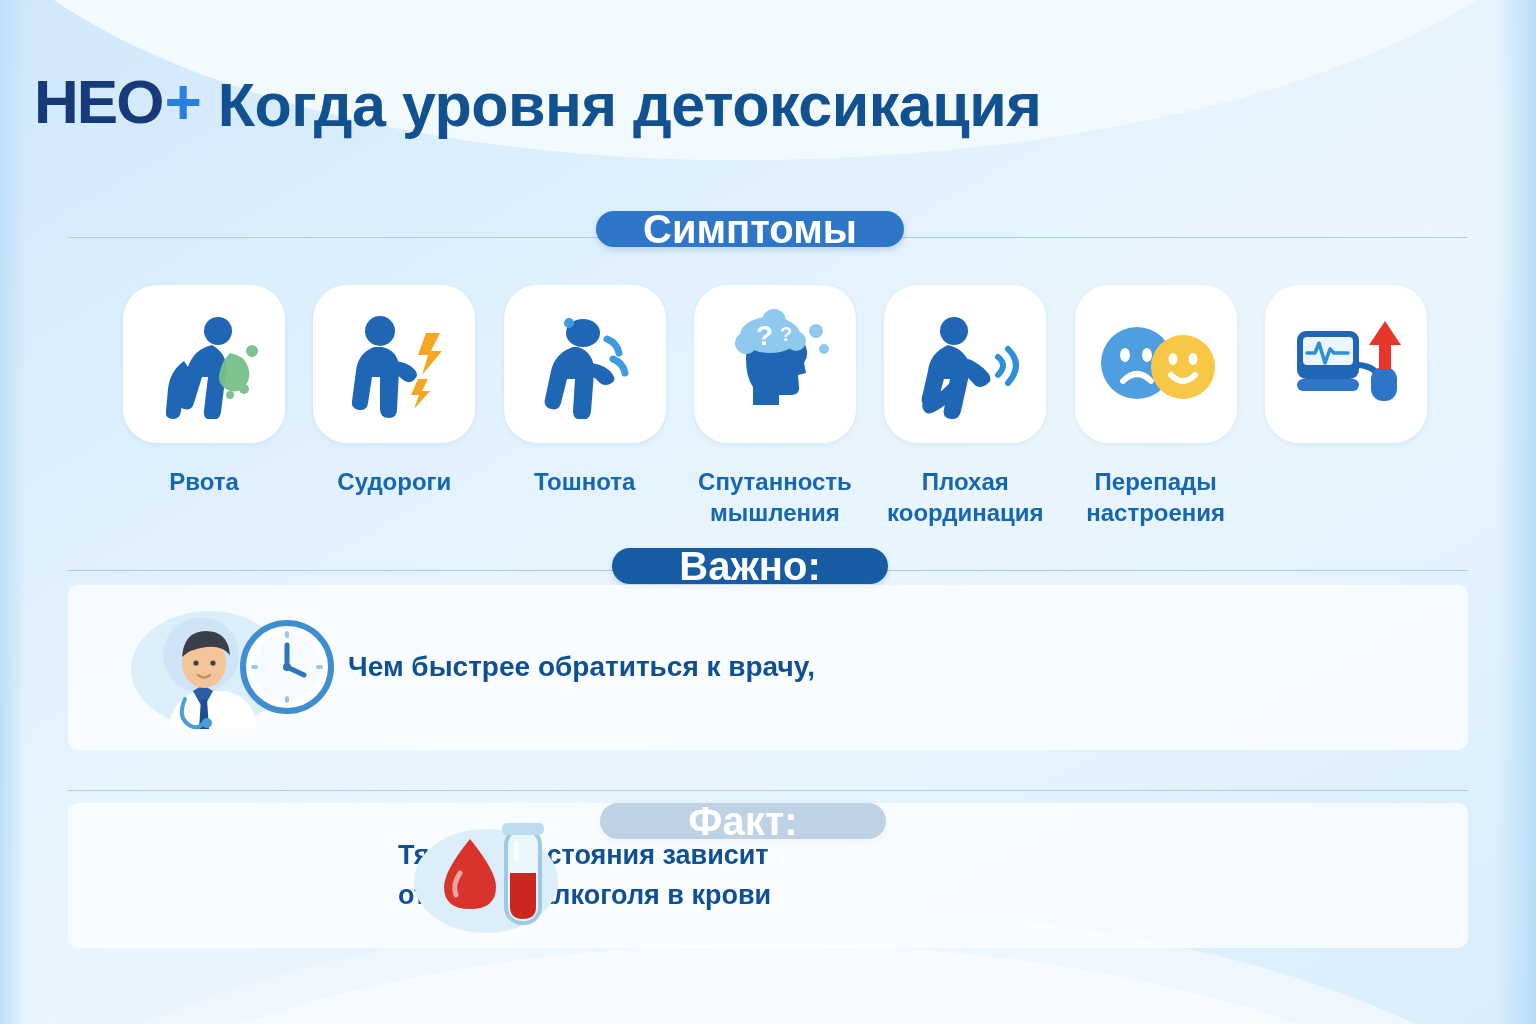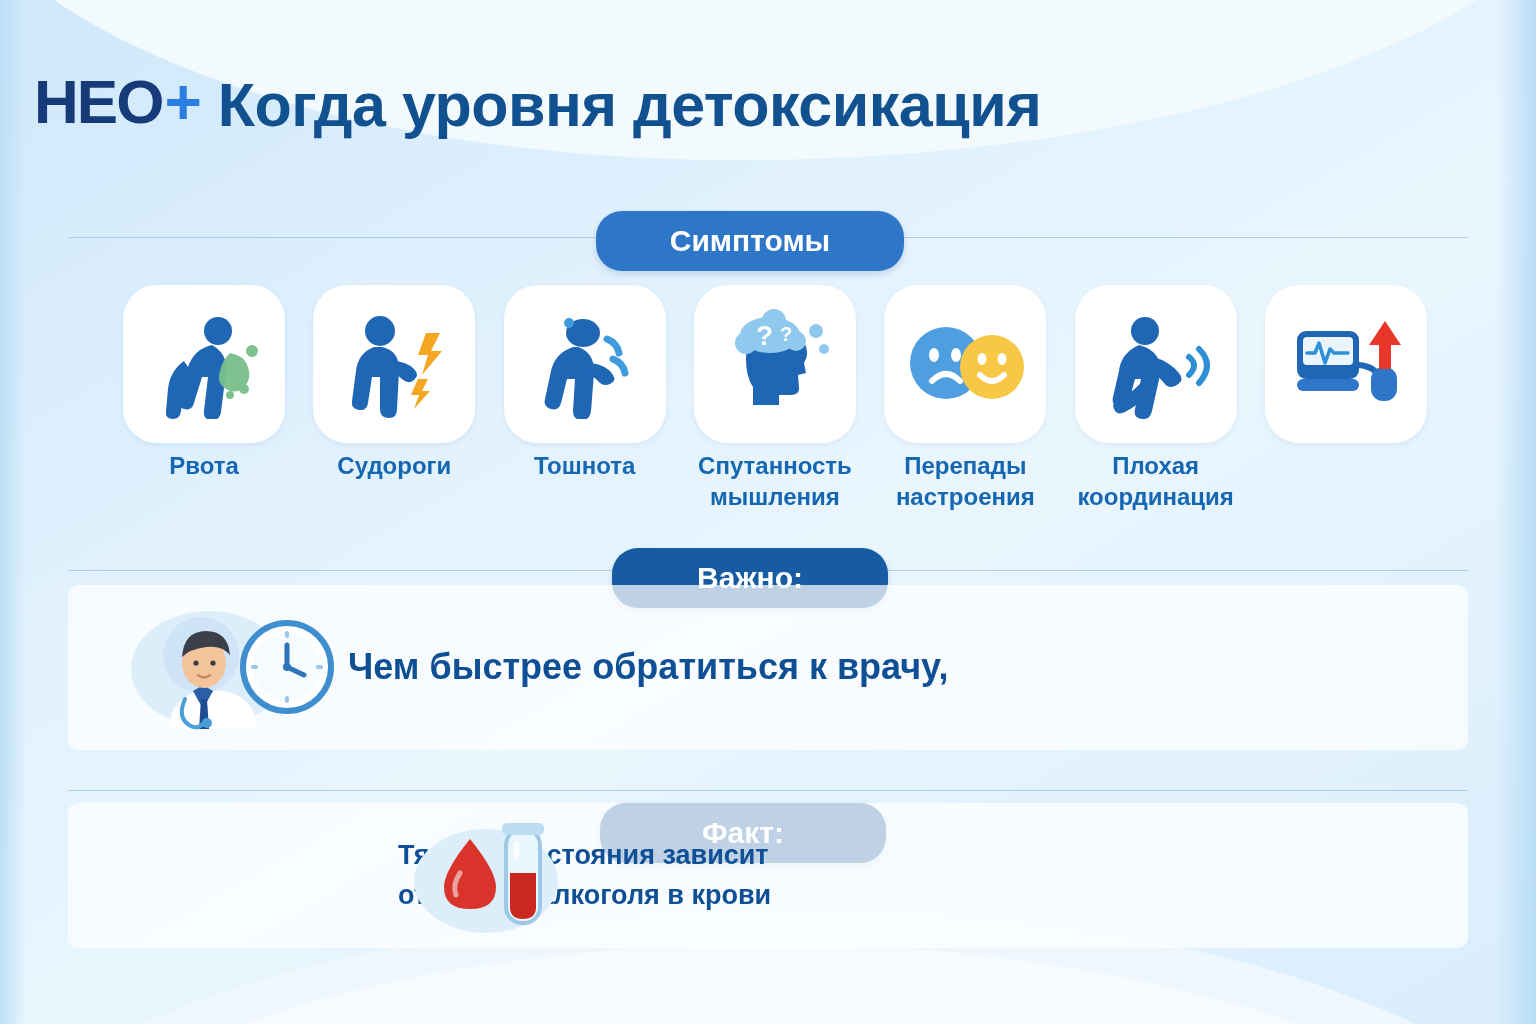--- a/index.html
+++ b/index.html
@@ -113,25 +113,25 @@
   
   .section-rule {
     position: absolute;
     left: 68px;
     width: 1400px;
     height: 1px;
     background: #a9cfe9;
   }
   .pill {
     position: absolute;
-    height: 60px;
+    height: 36px;
     border-radius: 26px;
     background: #2e77c8;
     color: #ffffff;
-    font-size: 30px;
+    font-size: 40px;
     font-weight: 700;
     display: flex;
     align-items: center;
     justify-content: center;
     box-shadow: 0 3px 6px rgba(20,70,130,.18);
   }
   .pill.dark { background: #175ba3; text-align: right; }
 
   
   .symptoms {
@@ -152,21 +152,21 @@
     width: 162px;
     height: 158px;
     border-radius: 34px;
     background: #ffffff;
     display: flex;
     align-items: center;
     justify-content: center;
     box-shadow: 0 2px 5px rgba(30,90,150,.08);
   }
   .sym-label {
-    margin-top: 8px;
+    margin-top: 24px;
     text-align: center;
     color: #1667b2;
     font-size: 24px;
     font-weight: 700;
     line-height: 1.28;
   }
 
   
   .panel {
     position: absolute;
@@ -185,21 +185,21 @@
   }
   .panel-art {
     width: 240px;
     flex: 0 0 240px;
     display: flex;
     align-items: center;
     justify-content: center;
   }
   .panel-text {
     color: #0f4f96;
-    font-size: 36px;
+    font-size: 28px;
     font-weight: 700;
     line-height: 1.45;
   }
   .panel-text .l2 { display: block; }
 
   .fact-text {
     font-size: 27px;
   }
 </style>
 </head>
@@ -303,59 +303,59 @@
         </svg>
       </div>
       <div class="sym-label">
         <span>Спутанность</span><br>
         <span>мышления</span>
       </div>
     </div>
 
     <div class="symptom">
       <div class="sym-card">
+        <svg width="122" height="110" viewBox="0 0 122 110">
+          <g fill="#1f66b5">
+            <circle cx="50" cy="22" r="14"></circle>
+            <path d="M44 36 q-18 8 -20 26 l-6 26 q-2 8 6 10 q8 2 10-6 l6-22 l6 0 l-6 30 q-2 9 7 10 q8 1 10-8 l8-36 q3-20 -15-28z"></path>
+            <path d="M58 48 q16 4 26 16 q6 7 -2 12 q-8 5 -13-2 q-6-8 -15-10z"></path>
+            <path d="M46 74 q-12 12 -22 16 q-8 3 -5 10 q3 7 11 3 q14-7 24-20z"></path>
+          </g>
+          <g stroke="#2e8fd6" stroke-width="6" fill="none" stroke-linecap="round">
+            <path d="M94 48 q10 8 0 18"></path>
+            <path d="M104 40 q16 16 0 34"></path>
+          </g>
+        </svg>
+      </div>
+      <div class="sym-label">
+        <span>Плохая</span><br>
+        <span>координация</span>
+      </div>
+    </div>
+
+    <div class="symptom">
+      <div class="sym-card">
         <svg width="130" height="110" viewBox="0 0 130 110">
           <circle cx="46" cy="54" r="36" fill="#4f9fe0"></circle>
           <g fill="#ffffff">
             <ellipse cx="34" cy="46" rx="5" ry="7"></ellipse>
             <ellipse cx="56" cy="46" rx="5" ry="7"></ellipse>
             <path d="M32 72 q14-14 28 0" stroke="#ffffff" stroke-width="6" fill="none" stroke-linecap="round"></path>
           </g>
           <circle cx="92" cy="58" r="32" fill="#f7c745"></circle>
           <g fill="#ffffff">
             <ellipse cx="82" cy="50" rx="4.5" ry="6"></ellipse>
             <ellipse cx="102" cy="50" rx="4.5" ry="6"></ellipse>
             <path d="M80 66 q12 12 24 0" stroke="#ffffff" stroke-width="6" fill="none" stroke-linecap="round"></path>
           </g>
         </svg>
       </div>
       <div class="sym-label">
         <span>Перепады</span><br>
         <span>настроения</span>
-      </div>
-    </div>
-
-    <div class="symptom">
-      <div class="sym-card">
-        <svg width="122" height="110" viewBox="0 0 122 110">
-          <g fill="#1f66b5">
-            <circle cx="50" cy="22" r="14"></circle>
-            <path d="M44 36 q-18 8 -20 26 l-6 26 q-2 8 6 10 q8 2 10-6 l6-22 l6 0 l-6 30 q-2 9 7 10 q8 1 10-8 l8-36 q3-20 -15-28z"></path>
-            <path d="M58 48 q16 4 26 16 q6 7 -2 12 q-8 5 -13-2 q-6-8 -15-10z"></path>
-            <path d="M46 74 q-12 12 -22 16 q-8 3 -5 10 q3 7 11 3 q14-7 24-20z"></path>
-          </g>
-          <g stroke="#2e8fd6" stroke-width="6" fill="none" stroke-linecap="round">
-            <path d="M94 48 q10 8 0 18"></path>
-            <path d="M104 40 q16 16 0 34"></path>
-          </g>
-        </svg>
-      </div>
-      <div class="sym-label">
-        <span>Плохая</span><br>
-        <span>координация</span>
       </div>
     </div>
 
     <div class="symptom">
       <div class="sym-card">
         <svg width="126" height="110" viewBox="0 0 126 110">
           <rect x="14" y="22" width="62" height="48" rx="9" fill="#1f66b5"></rect>
           <rect x="20" y="28" width="50" height="28" rx="4" fill="#eaf5fd"></rect>
           <path d="M24 44 l8 0 l4-10 l6 20 l5-14 l4 4 l14 0" stroke="#2e8fd6" stroke-width="3.5" fill="none" stroke-linecap="round" stroke-linejoin="round"></path>
           <rect x="14" y="70" width="62" height="12" rx="6" fill="#2e77c8"></rect>

